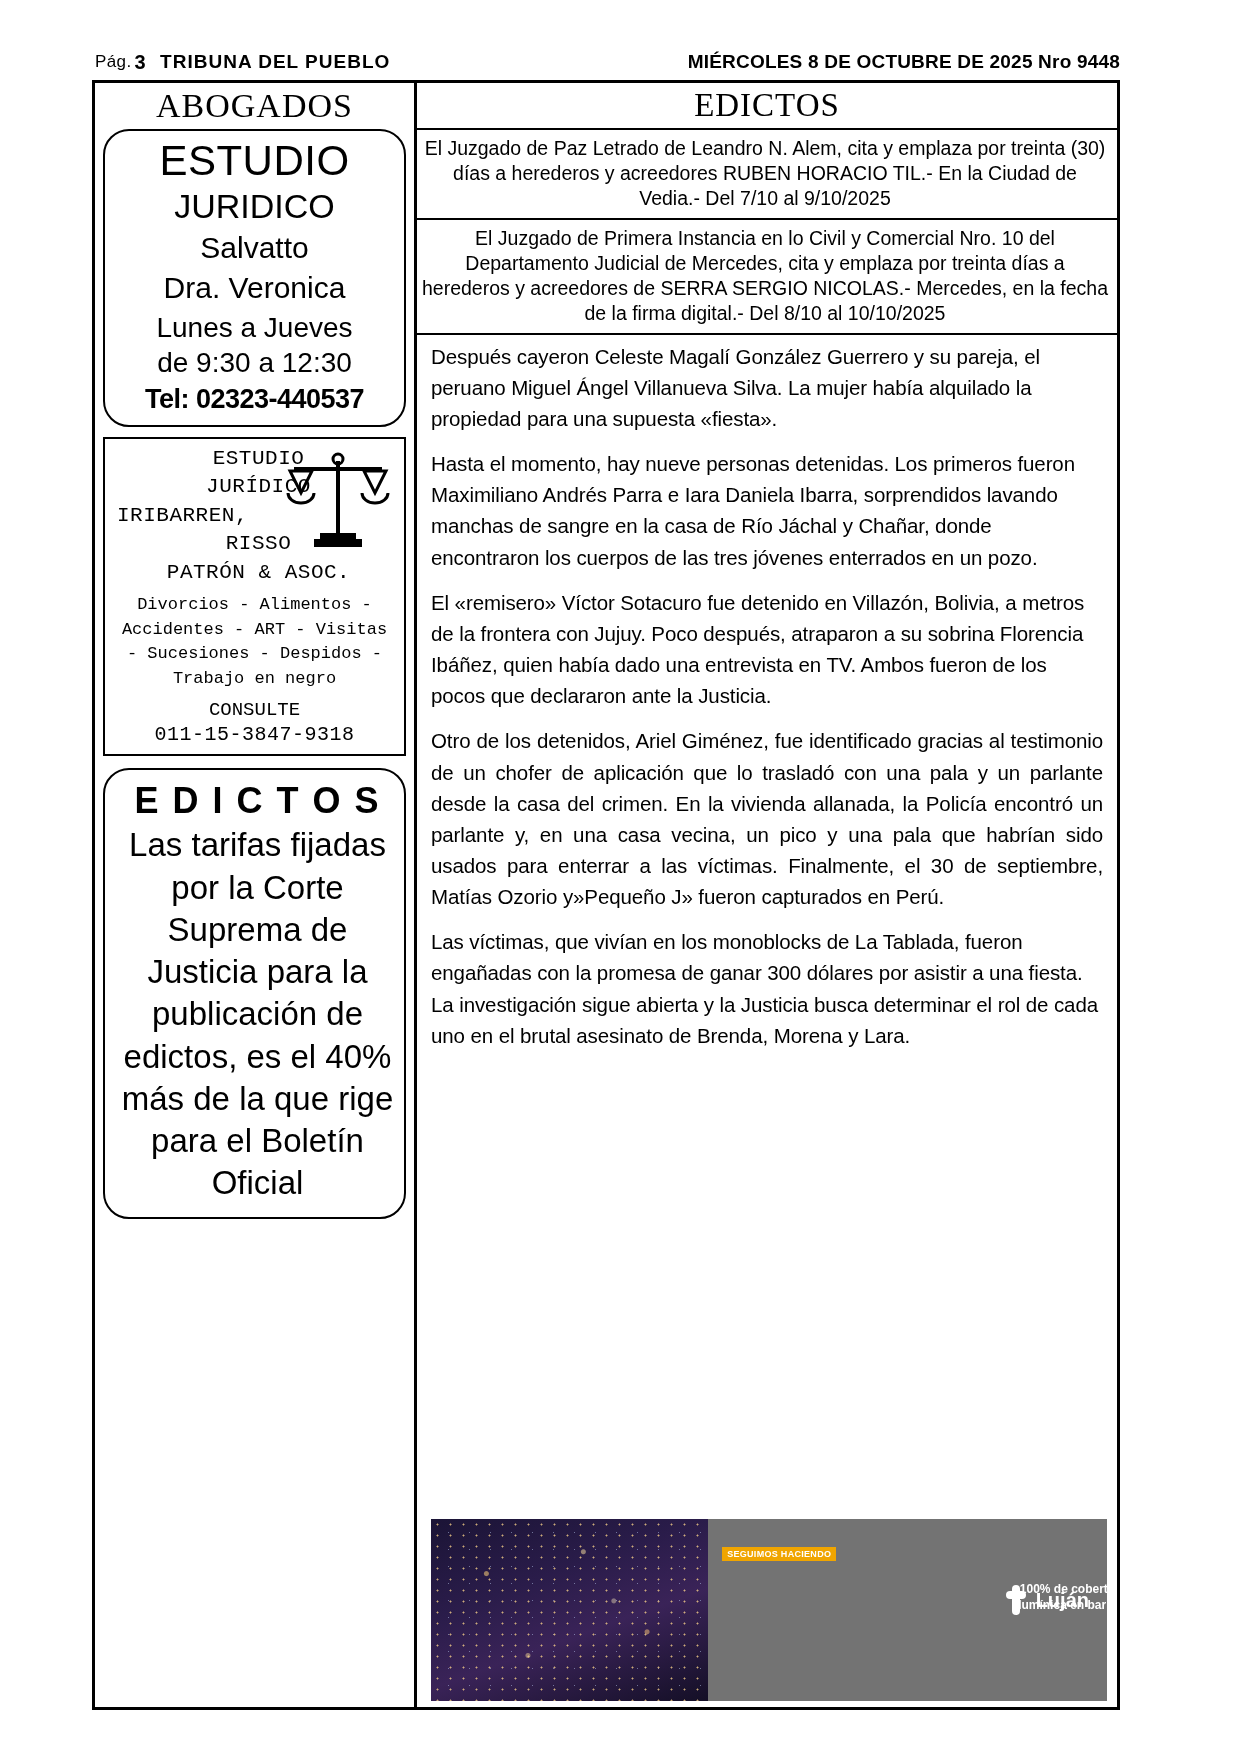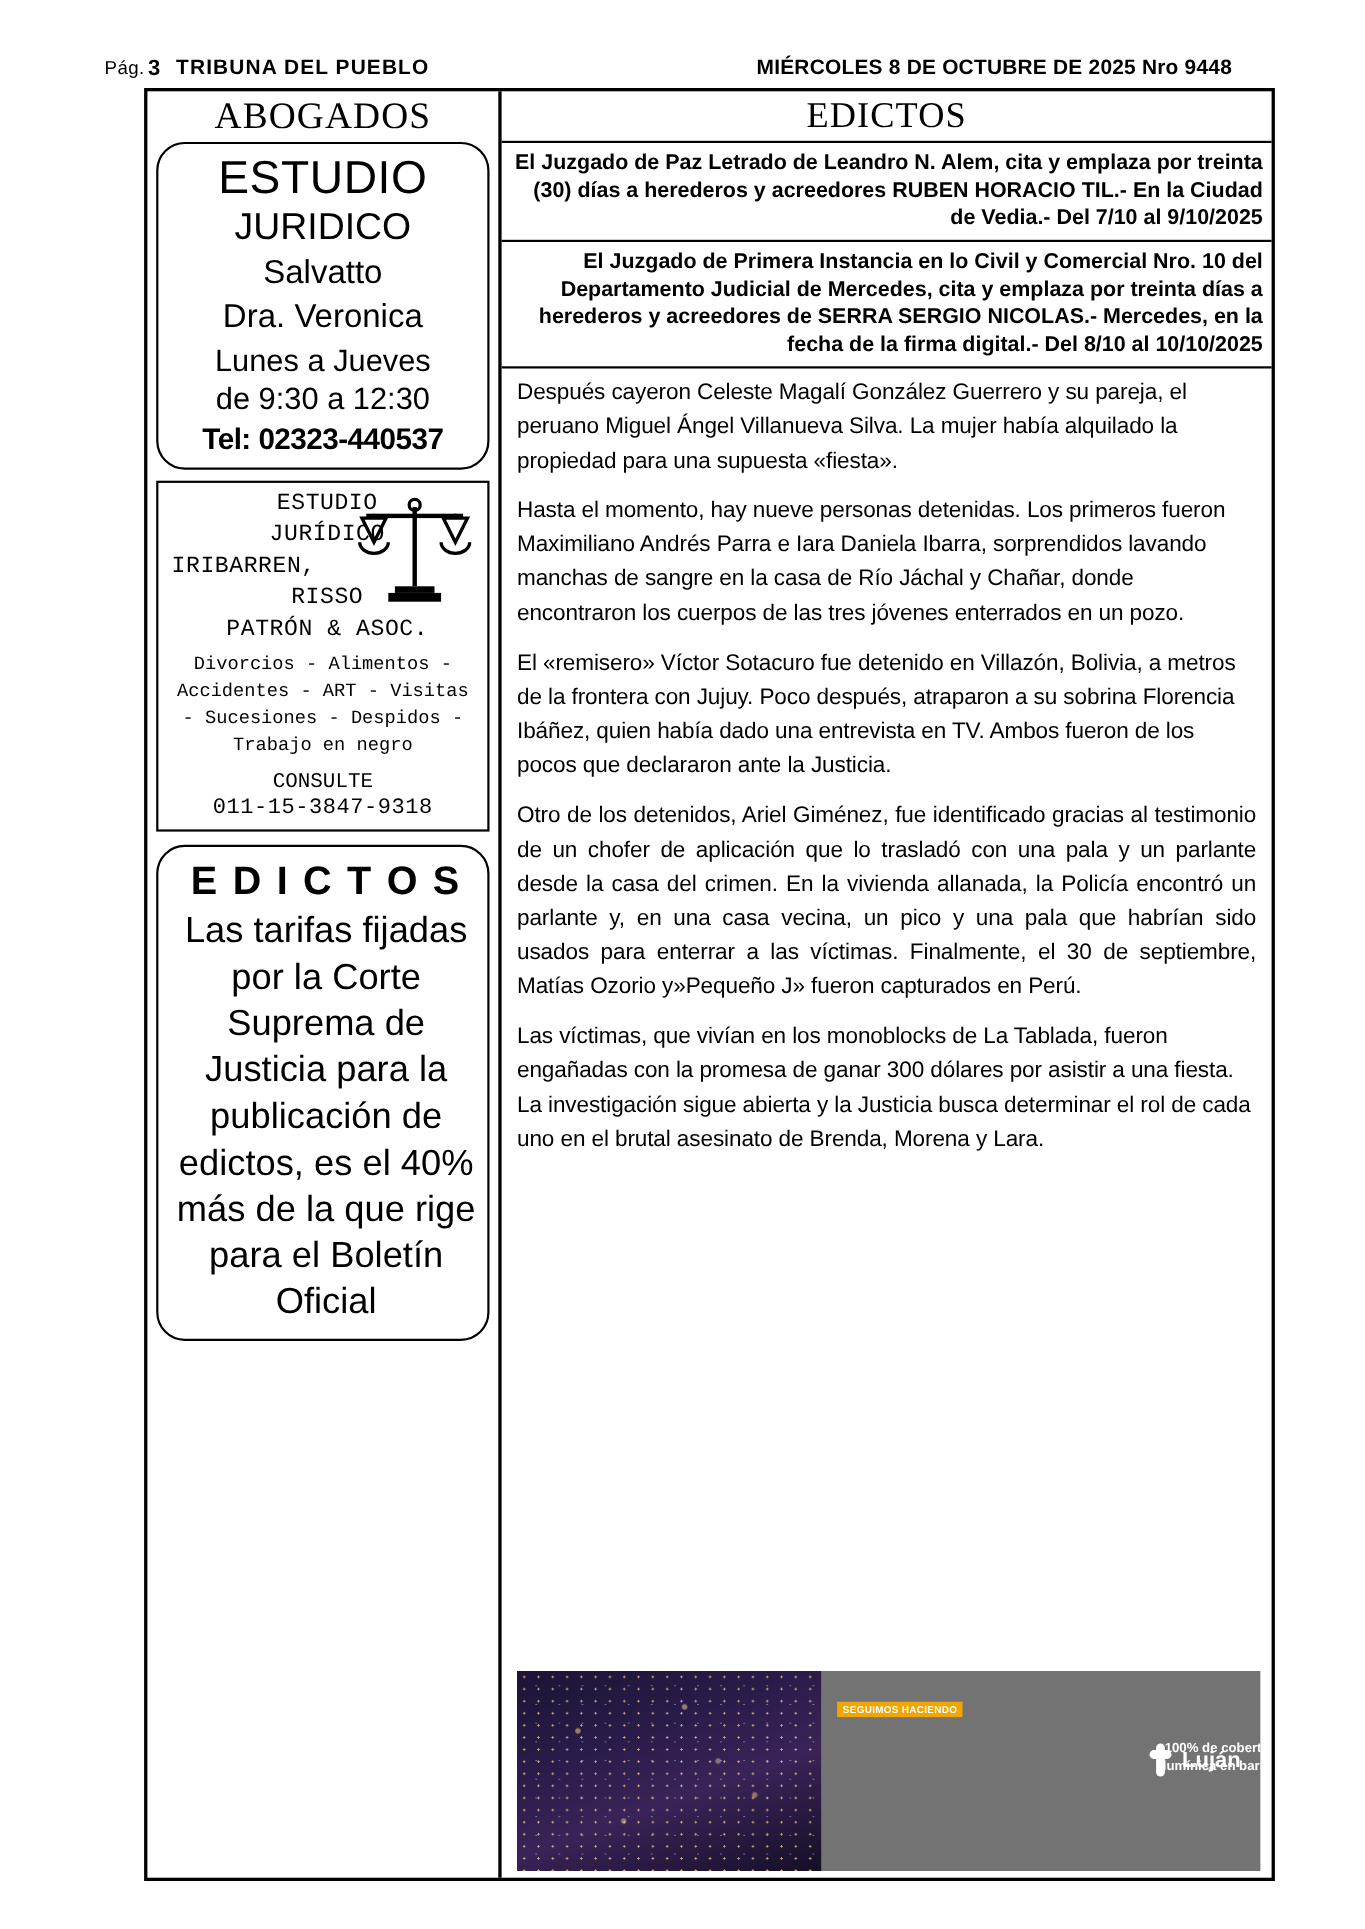--- a/index.html
+++ b/index.html
@@ -58,21 +58,20 @@
   
   .frame {
     position: absolute;
     left: 92px;
     top: 80px;
     width: 1028px;
     height: 1630px;
     border: 3px solid #000;
     box-sizing: border-box;
     display: flex;
-    margin-left: 39px;
   }
   .col-left {
     width: 322px;
     box-sizing: border-box;
     border-right: 3px solid #000;
     position: relative;
     padding: 0;
   }
   .col-right {
     flex: 1;
@@ -204,22 +203,21 @@
     font-size: 33px;
     letter-spacing: 1px;
     padding: 4px 0 4px 0;
     border-bottom: 2px solid #000;
   }
   .edicto-item {
     padding: 6px 8px 7px 4px;
     font-size: 19.5px;
     line-height: 1.28;
     border-bottom: 2px solid #000;
-    text-align: right;
-    font-weight: bold;
+    text-align: center;
   }
   .edicto-item:last-of-type { border-bottom: 3px solid #000; }
 
   .article {
     padding: 6px 14px 0 14px;
   }
   .headline {
     text-align: center;
     font-size: 39px;
     line-height: 1.18;

